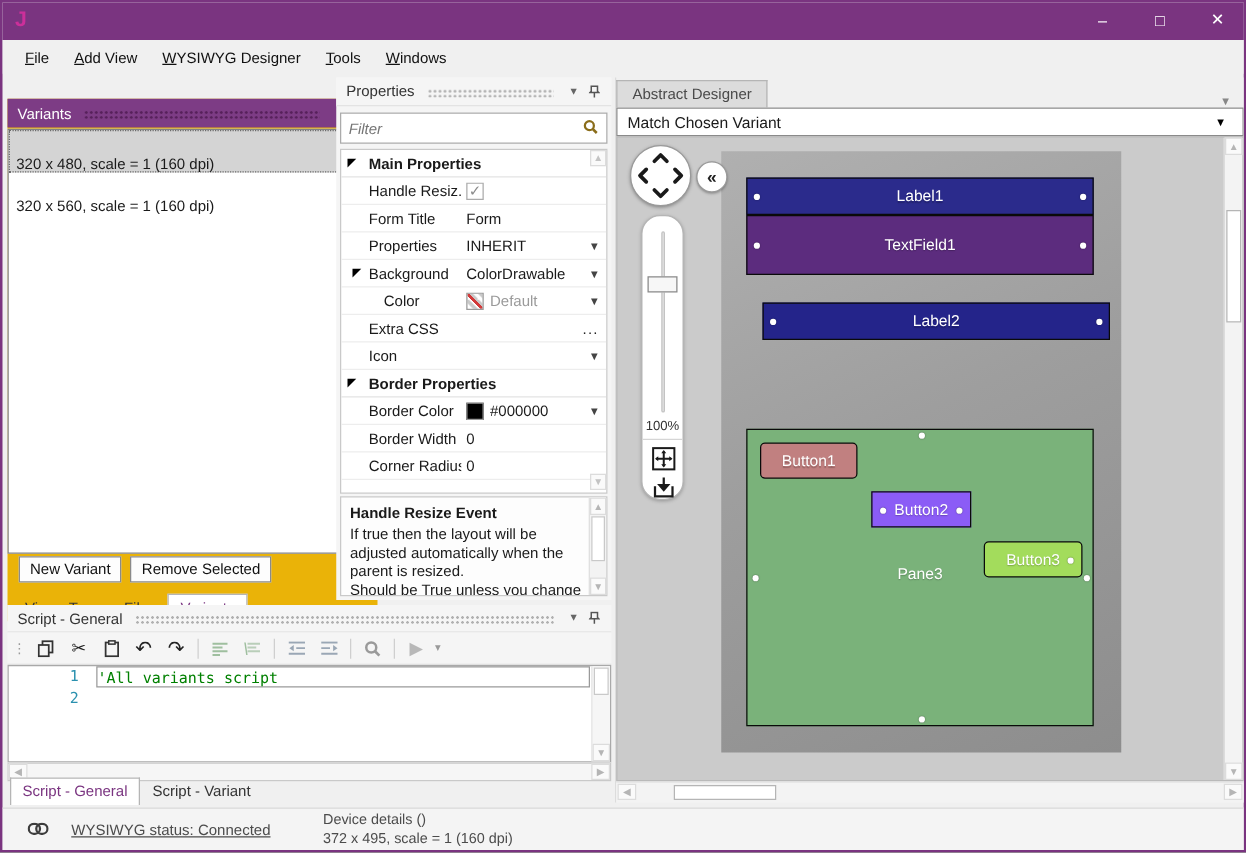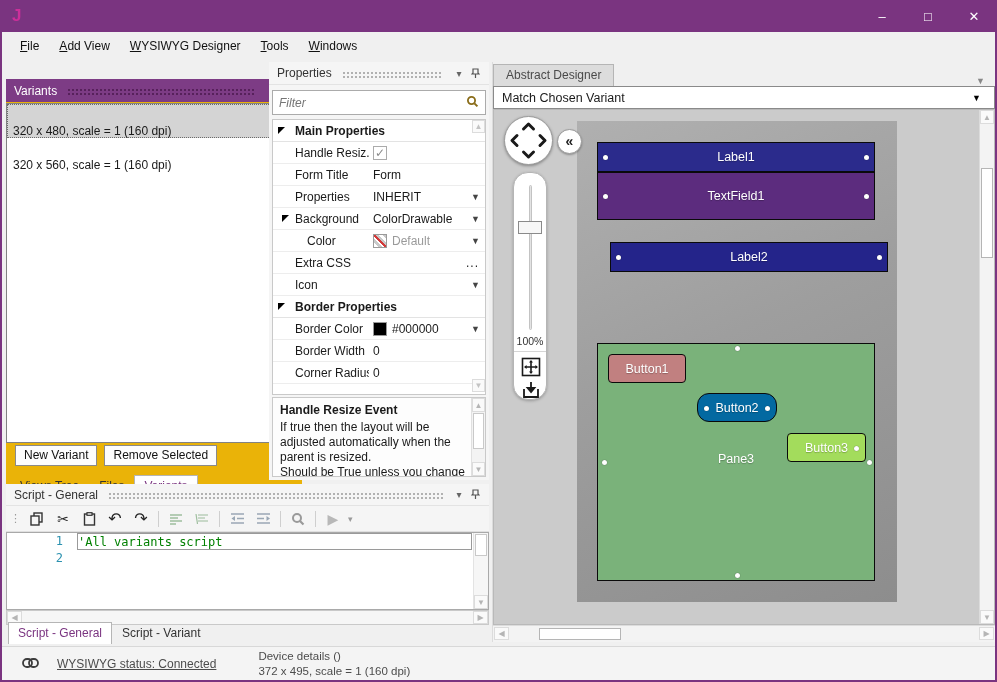--- a/index.html
+++ b/index.html
@@ -147,21 +147,21 @@
   .device-form { position:absolute; left:83px; top:11px; width:320px; height:481px;
                  background:linear-gradient(155deg,#b0b0b0 0%,#9e9e9e 45%,#8d8d8d 100%); }
   .widget { position:absolute; border:1px solid #0a0a0a; color:#fff; display:flex;
             align-items:center; justify-content:center; font-size:12.5px; text-shadow:0 1px 1px rgba(0,0,0,.25); }
   .w-label1     { left:20px; top:21px;  width:278px; height:30px; background:#2b2b8c; }
   .w-textfield1 { left:20px; top:51px;  width:278px; height:48px; background:#5c2c7e; }
   .w-label2     { left:33px; top:121px; width:278px; height:30px; background:#24248a; }
   .w-textfield2 { left:20px; top:151px; width:278px; height:48px; background:#7fa3b8; }
   .w-pane3      { left:20px; top:222px; width:278px; height:238px; background:#7ab27a; display:block; }
   .w-button1 { left:10px;  top:10px; width:78px; height:29px; background:#c18080; border-radius:4px; }
-  .w-button2 { left:99px;  top:49px; width:80px; height:29px; background:#0369a1; border-radius:12px; }
+  .w-button2 { left:99px;  top:49px; width:80px; height:29px; background:#8b5cf6; border-radius:0; }
   .w-button3 { left:189px; top:89px; width:79px; height:29px; background:#a3dc5c; border-radius:4px; }
   .pane-caption { position:absolute; left:0; top:108px; width:100%; text-align:center; color:#fff;
                   font-size:12.5px; text-shadow:0 1px 1px rgba(0,0,0,.25); }
   .dot { position:absolute; width:5px; height:5px; border-radius:50%; background:#fff; box-shadow:0 0 1px rgba(0,0,0,.6); }
 
   .search-glyph { color:#8a6d1a; }
 </style>
 </head>
 <body>
 

